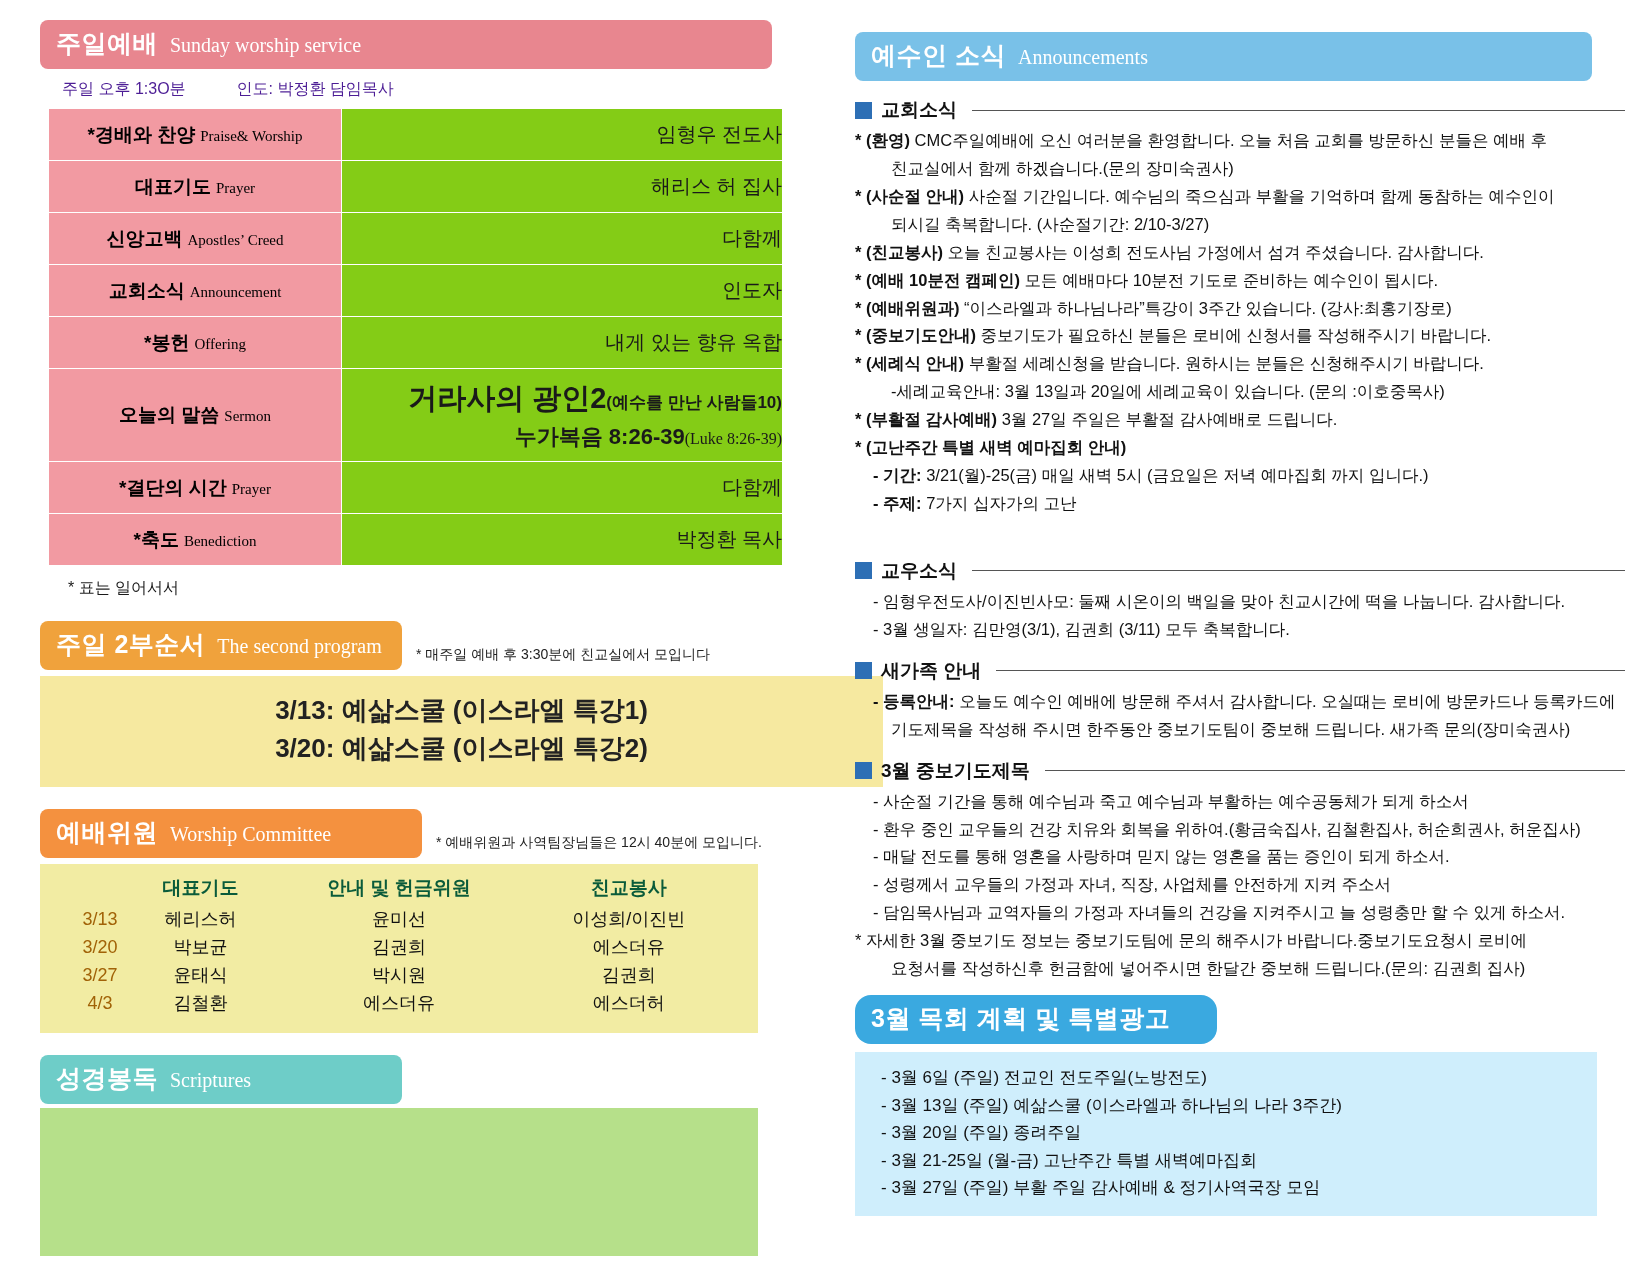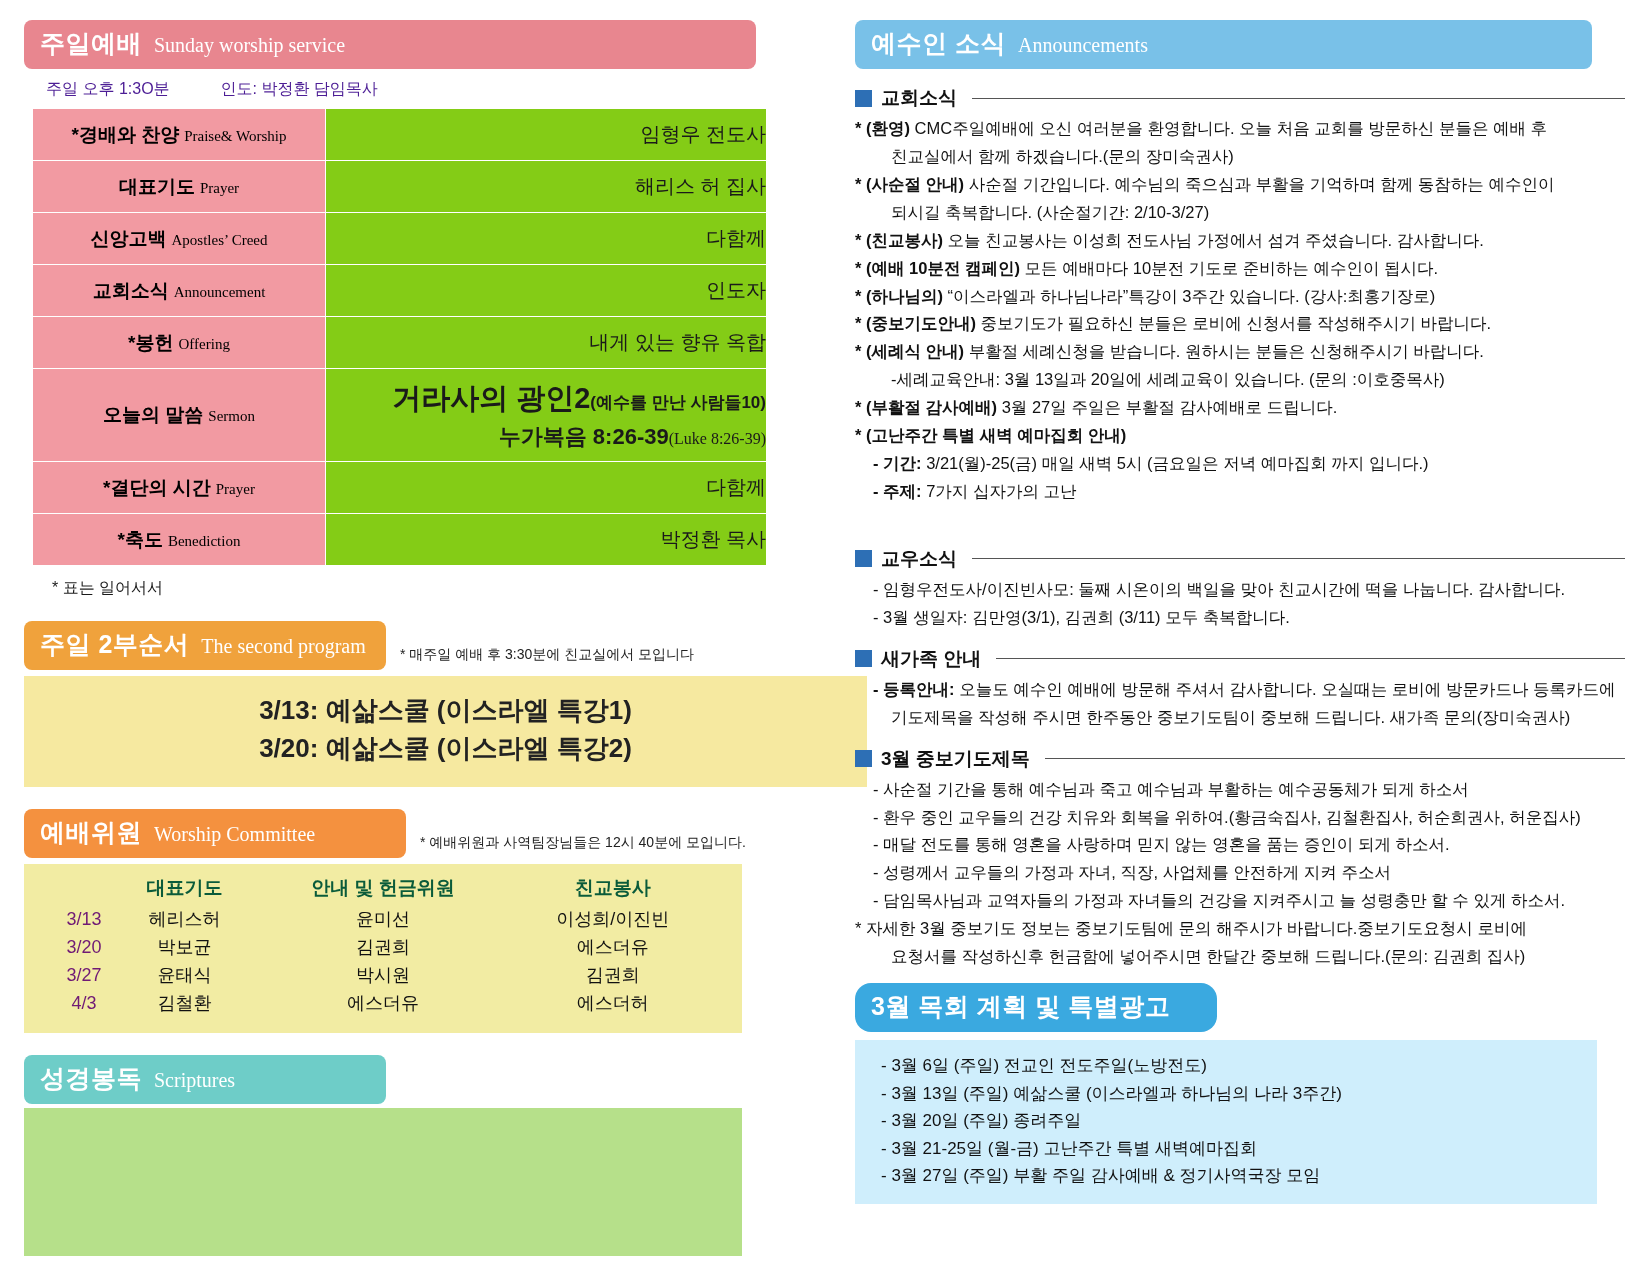--- a/index.html
+++ b/index.html
@@ -10,26 +10,26 @@
     color: #1a1a1a;
   }
   .page {
     position: relative;
     width: 1650px; height: 1275px;
     overflow: hidden;
   }
   
   .left-col {
     position: absolute;
-    left: 24px; top: 20px;
+    left: 40px; top: 20px;
     width: 760px;
   }
   .right-col {
     position: absolute;
-    left: 855px; top: 20px;
+    left: 855px; top: 32px;
     width: 770px;
   }
 
   
   .banner {
     border-radius: 8px;
     padding: 7px 16px 9px 16px;
     display: flex;
     align-items: baseline;
     gap: 12px;
@@ -160,21 +160,21 @@
     font-size: 19px;
     font-weight: bold;
     color: #0a5b3a;
     padding-bottom: 4px;
   }
   table.committee td {
     text-align: center;
     padding: 2px 0;
     color: #111;
   }
-  table.committee td.date { color: #701a75; }
+  table.committee td.date { color: #a16207; }
 
   
   .green-box {
     background: #b6e08a;
     width: 718px;
     height: 148px;
     margin-top: 4px;
   }
 
   
@@ -406,21 +406,21 @@
       <span class="sec-title">교회소식</span>
       <span class="rule"></span>
     </div>
     <ul class="items">
       <li><span class="b">* (환영)</span><span> CMC주일예배에 오신 여러분을 환영합니다. 오늘 처음 교회를 방문하신 분들은 예배 후</span></li>
       <li class="indent"><span>친교실에서 함께 하겠습니다.(문의 장미숙권사)</span></li>
       <li><span class="b">* (사순절 안내)</span><span> 사순절 기간입니다. 예수님의 죽으심과 부활을 기억하며 함께 동참하는 예수인이</span></li>
       <li class="indent"><span>되시길 축복합니다. (사순절기간: 2/10-3/27)</span></li>
       <li><span class="b">* (친교봉사)</span><span> 오늘 친교봉사는 이성희 전도사님 가정에서 섬겨 주셨습니다. 감사합니다.</span></li>
       <li><span class="b">* (예배 10분전 캠페인)</span><span> 모든 예배마다 10분전 기도로 준비하는 예수인이 됩시다.</span></li>
-      <li><span class="b">* (하나님의)</span><span> “이스라엘과 하나님나라”특강이 3주간 있습니다. (강사:최홍기장로)</span></li>
+      <li><span class="b">* (예배위원과)</span><span> “이스라엘과 하나님나라”특강이 3주간 있습니다. (강사:최홍기장로)</span></li>
       <li><span class="b">* (중보기도안내)</span><span> 중보기도가 필요하신 분들은 로비에 신청서를 작성해주시기 바랍니다.</span></li>
       <li><span class="b">* (세례식 안내)</span><span> 부활절 세례신청을 받습니다. 원하시는 분들은 신청해주시기 바랍니다.</span></li>
       <li class="indent"><span>-세례교육안내: 3월 13일과 20일에 세례교육이 있습니다. (문의 :이호중목사)</span></li>
       <li><span class="b">* (부활절 감사예배)</span><span> 3월 27일 주일은 부활절 감사예배로 드립니다.</span></li>
       <li><span class="b">* (고난주간 특별 새벽 예마집회 안내)</span><span></span></li>
       <li class="indent2"><span class="b">- 기간:</span><span> 3/21(월)-25(금) 매일 새벽 5시 (금요일은 저녁 예마집회 까지 입니다.)</span></li>
       <li class="indent2"><span class="b">- 주제:</span><span> 7가지 십자가의 고난</span></li>
     </ul>
 
     <div class="spacer-md"></div>

